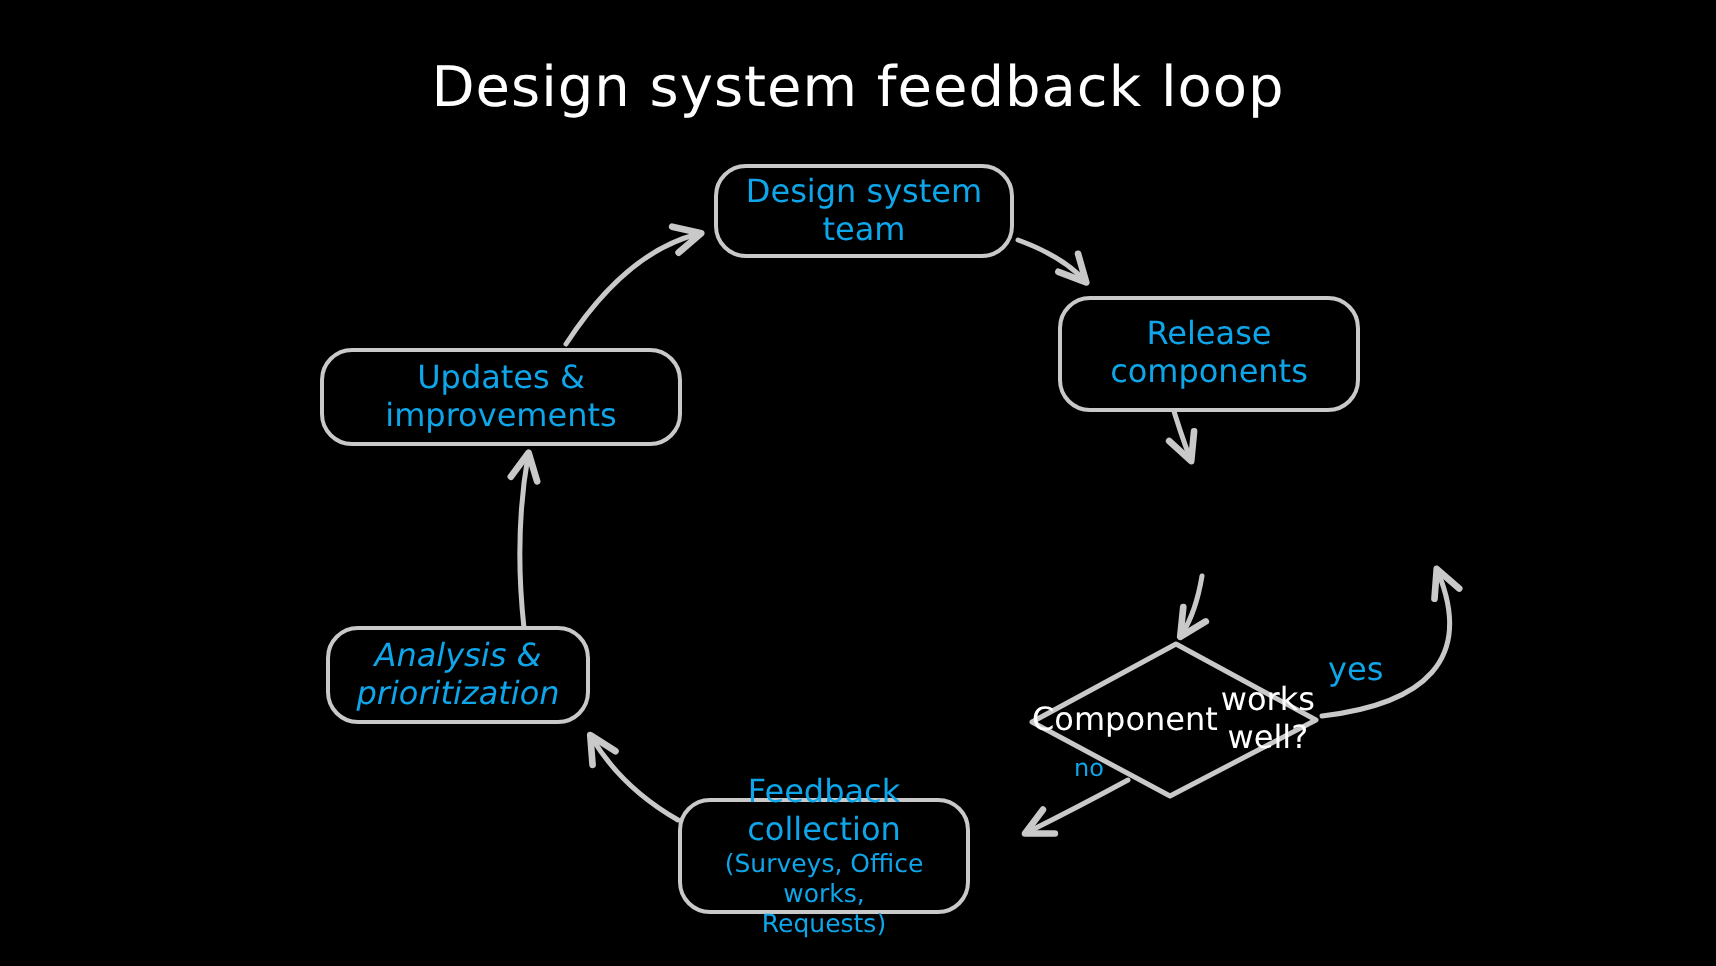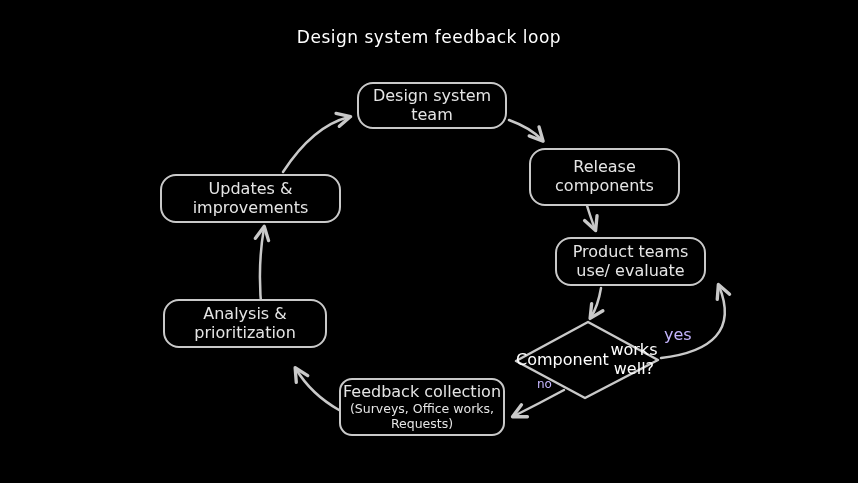--- a/index.html
+++ b/index.html
@@ -8,29 +8,29 @@
     width: 858px; height: 483px;
     background: #000000;
     font-family: "DejaVu Sans", "Liberation Sans", sans-serif;
     overflow: hidden;
   }
   .title {
     position: absolute;
     left: 0; top: 27px; width: 858px;
     text-align: center;
     color: #ffffff;
-    font-size: 17px;
+    font-size: 28px;
     letter-spacing: 0.5px;
   }
   svg.wires { position: absolute; left: 0; top: 0; }
   .node {
     position: absolute;
     border: 2.5px solid #c9c9c9;
     border-radius: 16px;
-    color: #e5e5e5;
+    color: #0ea5e9;
     display: flex;
     flex-direction: column;
     align-items: center;
     justify-content: center;
     text-align: center;
     font-size: 16px;
     line-height: 1.18;
     box-sizing: border-box;
     background: #000000;
   }
@@ -39,21 +39,21 @@
     position: absolute;
     left: 516px; top: 322px; width: 143px; height: 76px;
     display: flex; 
     align-items: center; justify-content: center;
     text-align: center;
     color: #ffffff; font-size: 16px; line-height: 1.18;
     pointer-events: none;
   }
   .edge-label {
     position: absolute;
-    color: #c4b5fd;
+    color: #0ea5e9;
     font-size: 16px;
   }
   .edge-label.yes { left: 664px; top: 325px; }
   .edge-label.no  { left: 537px; top: 377px; font-size: 12px; }
 </style>
 </head>
 <body>
 
 <div class="stage">
 
@@ -81,37 +81,33 @@
   <div class="node" style="left:357px; top:82px; width:150px; height:47px;">
     <div>Design system</div>
     <div>team</div>
   </div>
 
   <div class="node" style="left:529px; top:148px; width:151px; height:58px;">
     <div>Release</div>
     <div>components</div>
   </div>
 
-  <div class="node" style="left:555px; top:237px; width:151px; height:49px;">
-    <div>Product teams</div>
-    <div>use/ evaluate</div>
-  </div>
 
   <div class="diamond-label">
     <div>Component</div>
     <div>works well?</div>
   </div>
 
-  <div class="node" style="left:339px; top:378px; width:166px; height:58px;border-radius:13px;">
+  <div class="node" style="left:339px; top:399px; width:146px; height:58px;">
     <div>Feedback collection</div>
     <div class="sub">(Surveys, Office works,</div>
     <div class="sub">Requests)</div>
   </div>
 
-  <div class="node" style="left:163px; top:299px; width:164px; height:49px;">
+  <div class="node" style="left:163px; top:313px; width:132px; height:49px;font-style:italic;">
     <div>Analysis &amp;</div>
     <div>prioritization</div>
   </div>
 
   <div class="node" style="left:160px; top:174px; width:181px; height:49px;">
     <div>Updates &amp;</div>
     <div>improvements</div>
   </div>
 
   <div class="edge-label yes">yes</div>

